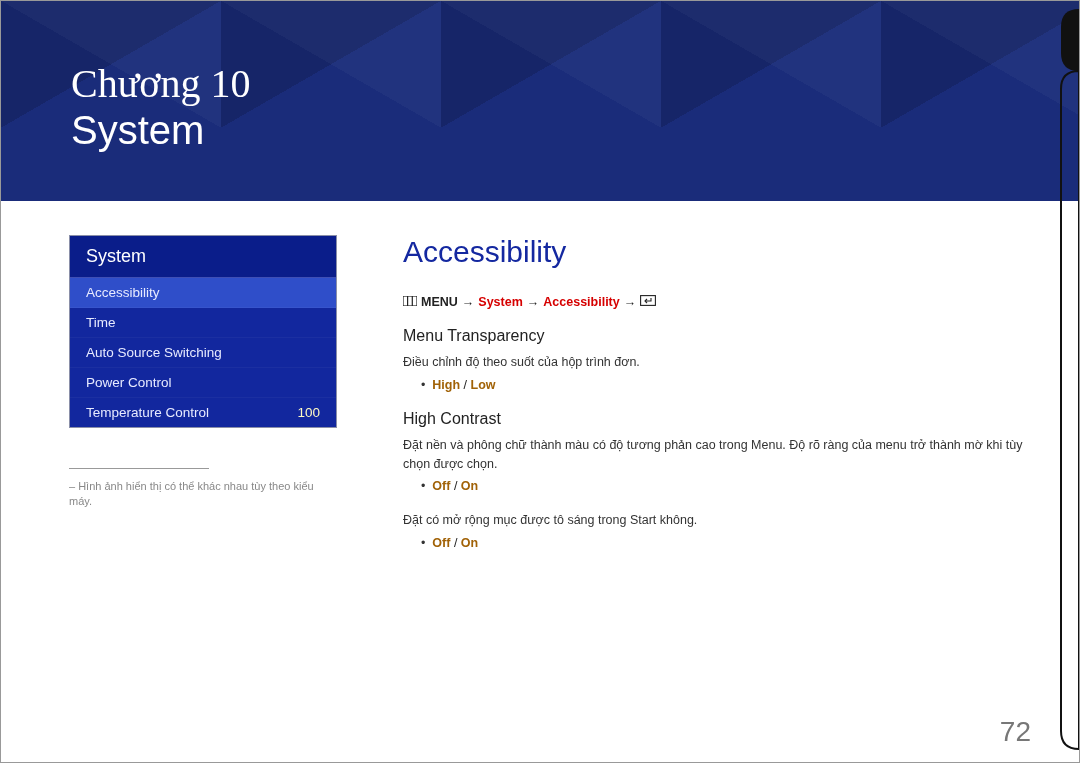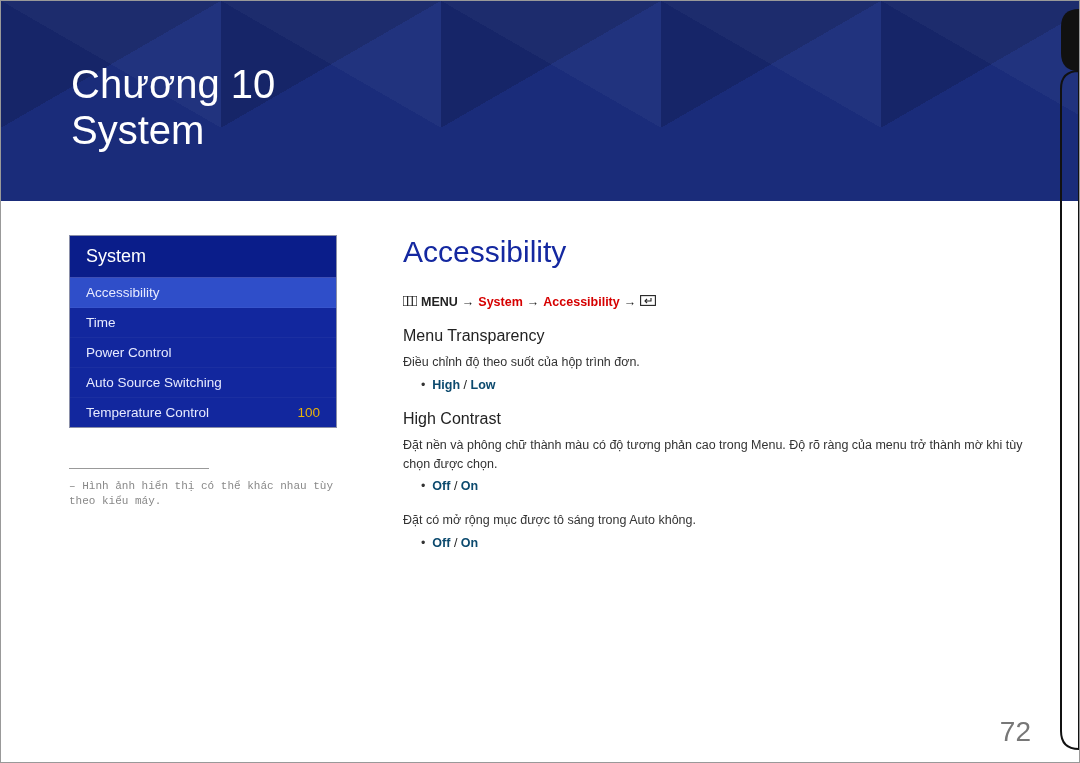--- a/index.html
+++ b/index.html
@@ -18,21 +18,21 @@
     width: 100%;
     height: 200px;
     background: #1a2c7a;
     background-image:
       linear-gradient(30deg, rgba(255,255,255,0.03) 25%, transparent 25%, transparent 75%, rgba(255,255,255,0.03) 75%),
       linear-gradient(-30deg, rgba(0,0,0,0.15) 25%, transparent 25%, transparent 75%, rgba(0,0,0,0.15) 75%);
     background-size: 220px 380px, 220px 380px;
     color:#fff;
     padding: 60px 0 0 70px;
   }
-  .hero h1 { font-weight: 400; font-size: 40px; line-height: 1.15; }
+  .hero h1 { font-weight: 400; font-size: 40px; line-height: 1.15; font-family: Liberation Serif, serif; }
   .hero h2 { font-weight: 400; font-size: 40px; line-height: 1.15; }
 
   .body {
     display: flex;
     padding: 34px 54px 0 68px;
     gap: 66px;
   }
 
   
   .panel { width: 268px; font-size: 13.5px; }
@@ -46,39 +46,39 @@
   }
   .panel-item {
     background:#12279e;
     color:#e7eaff;
     padding: 7px 16px;
     border-bottom: 1px solid rgba(255,255,255,0.04);
     display:flex; justify-content: space-between;
   }
   .panel-item:last-child { border-bottom: none; }
   .panel-item.active { background:#2f4ec9; }
-  .panel-value { color:#eab308; }
+  .panel-value { color:#fef9c3; }
 
   .footrule { margin-top: 40px; width: 140px; border-top:1px solid #999; }
-  .footnote { margin-top: 10px; font-size: 11px; color:#888; line-height:1.4;font-family:Liberation Mono, monospace; }
+  .footnote { margin-top: 10px; font-size: 11px; color:#888; line-height:1.4; }
 
   
   .main { flex:1; }
   .main-title { color:#1428A0; font-size: 30px; font-weight:400; margin-bottom: 26px; }
 
   .crumb { font-size: 12.5px; font-weight:700; color:#222; display:flex; align-items:flex-start; gap:4px; margin-bottom: 18px; }
   .crumb .sys { color:#d60000; font-weight:700; }
   .crumb .acc { color:#d60000; font-weight:700; }
   .crumb .arrow { color:#222; font-weight:400; }
   .crumb svg { display:inline-block; }
 
   .sec-h { font-size: 16px; color:#222; font-weight:400; margin-bottom: 8px; }
   .desc { font-size: 12.5px; color:#333; line-height:1.5; margin-bottom:6px; }
   .bullet { font-size:12.5px; color:#333; margin: 0 0 18px 18px; }
-  .bullet .opt { color:#0c4a6e; font-weight:700; }
+  .bullet .opt { color:#a16207; font-weight:700; }
   .bullet .sep { color:#222; }
 
   .page-num {
     position:absolute;
     right: 48px;
     bottom: 14px;
     font-size: 28px;
     color:#777;
     font-weight:300;
   }
@@ -109,25 +109,25 @@
 
         <div class="panel-item active">
           <span>Accessibility</span>
           <span class="panel-value"></span>
         </div>
         <div class="panel-item">
           <span>Time</span>
           <span class="panel-value"></span>
         </div>
         <div class="panel-item">
-          <span>Power Control</span>
+          <span>Auto Source Switching</span>
           <span class="panel-value"></span>
         </div>
         <div class="panel-item">
-          <span>Auto Source Switching</span>
+          <span>Power Control</span>
           <span class="panel-value"></span>
         </div>
         <div class="panel-item">
           <span>Temperature Control</span>
           <span class="panel-value">100</span>
         </div>
       </div>
 
       <div class="footrule"></div>
       <div class="footnote">– Hình ảnh hiển thị có thể khác nhau tùy theo kiểu máy.</div>
@@ -168,21 +168,21 @@
       </div>
 
       <h3 class="sec-h">High Contrast</h3>
       <p class="desc">Đặt nền và phông chữ thành màu có độ tương phản cao trong Menu. Độ rõ ràng của menu trở thành mờ khi tùy chọn được chọn.</p>
       <div class="bullet">
         •&nbsp;&nbsp;<span class="opt">Off</span>
         <span class="sep"> / </span>
         <span class="opt">On</span>
       </div>
 
-      <p class="desc">Đặt có mở rộng mục được tô sáng trong Auto không.</p>
+      <p class="desc">Đặt có mở rộng mục được tô sáng trong Start không.</p>
       <div class="bullet">
         •&nbsp;&nbsp;<span class="opt">Off</span>
         <span class="sep"> / </span>
         <span class="opt">On</span>
       </div>
 
     </div>
   </div>
 
   <div class="page-num">72</div>

